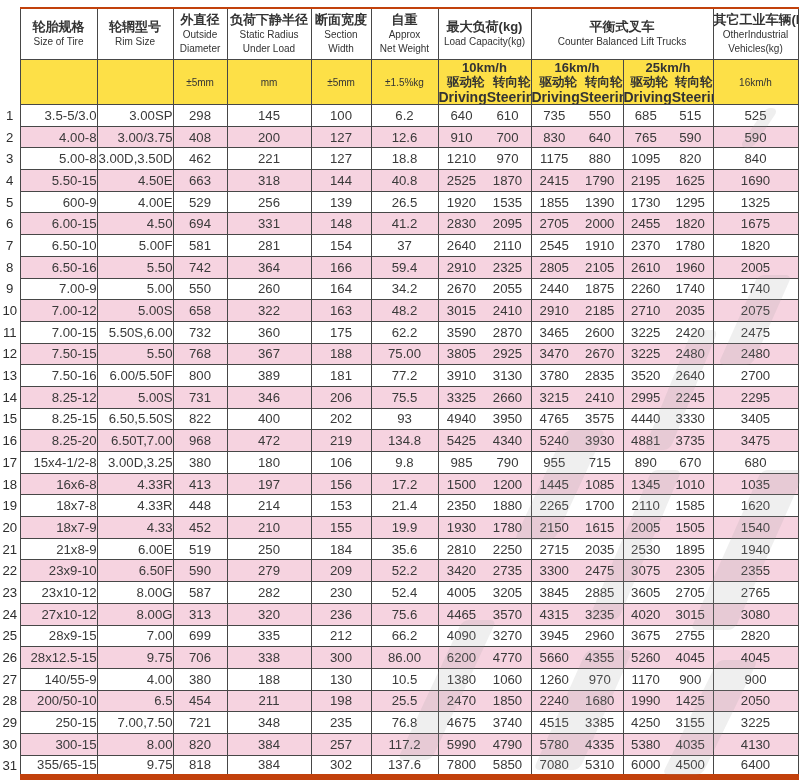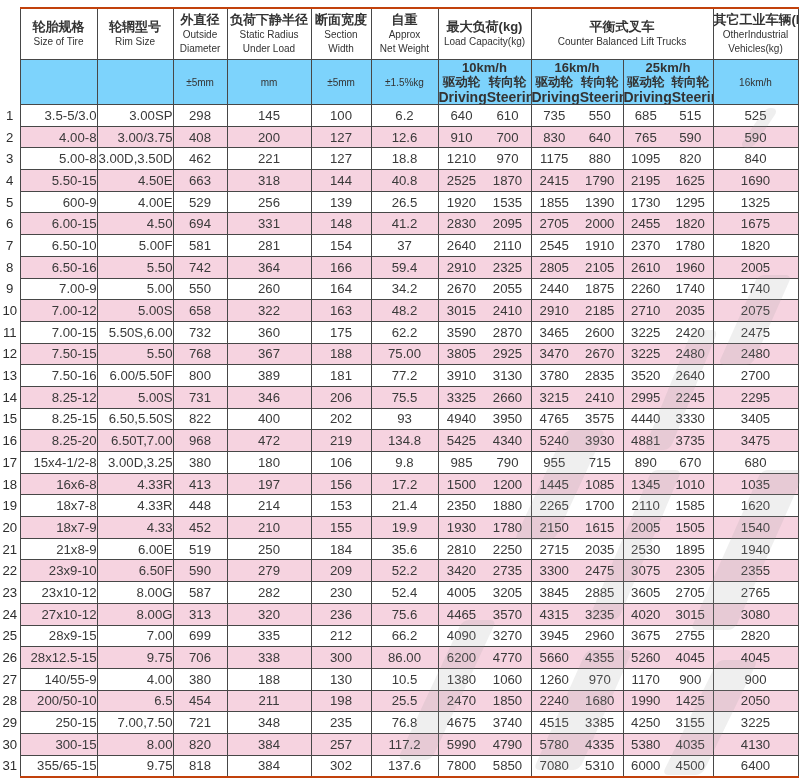--- a/index.html
+++ b/index.html
@@ -18,39 +18,39 @@
   table.spec th, table.spec td{
     border:1px solid #474747;padding:0;overflow:hidden;white-space:nowrap;
     font-weight:normal;vertical-align:middle;
   }
   
   .gutter{border:none !important;background:#ffffff !important;
     text-align:center;font-size:13px;color:#2e2e2e;}
   
   tr.hrowA th{background:#ffffff;height:50px;border-top:2px solid #c2410c;}
   tr.hrowA th.gutter{border:none !important;}
-  tr.hrowB th{background:#7dd3fc;height:44px;}
+  tr.hrowB th{background:#fde047;height:44px;}
   .zh{font-size:13px;font-weight:bold;line-height:16px;color:#333;}
   .en{font-size:10px;font-weight:normal;line-height:14px;color:#333;}
   .unit{font-size:10px;font-weight:bold;color:#333;}
   .speed-top{font-size:13px;font-weight:bold;line-height:15px;color:#333;}
   .pair-line{display:flex;}
-  .pair-line span{flex:1;text-align:center;}
+  .pair-line span{flex:1;text-align:right;}
   .pair-line.zh{font-size:12.5px;line-height:15px;font-weight:bold;}
   .pair-line.en{font-size:14px;line-height:14px;font-weight:bold;}
   
   tr.data{height:21.7px;}
   tr.data td{font-size:13.2px;background:#ffffff;}
   tr.data.pink td{background:#f6d3e0;}
   tr.data.pink td.gutter{background:#ffffff !important;}
   td.c-size,td.c-rim{text-align:right;padding-right:9px;}
   td.c-num{text-align:center;}
   td.c-pair .pairwrap{display:flex;}
   td.c-pair .pairwrap span{flex:1;text-align:center;}
-  tr.data:last-child td{border-bottom:2px solid #c2410c;}
+  tr.data:last-child td{border-bottom:6px solid #c2410c;}
   th.last,td.last{border-right:2px solid #474747;}
   th.first,td.first{border-left:2px solid #474747;}
 </style>
 </head>
 <body>
 
 <div class="page">
 
   <table class="spec">
     <colgroup>

